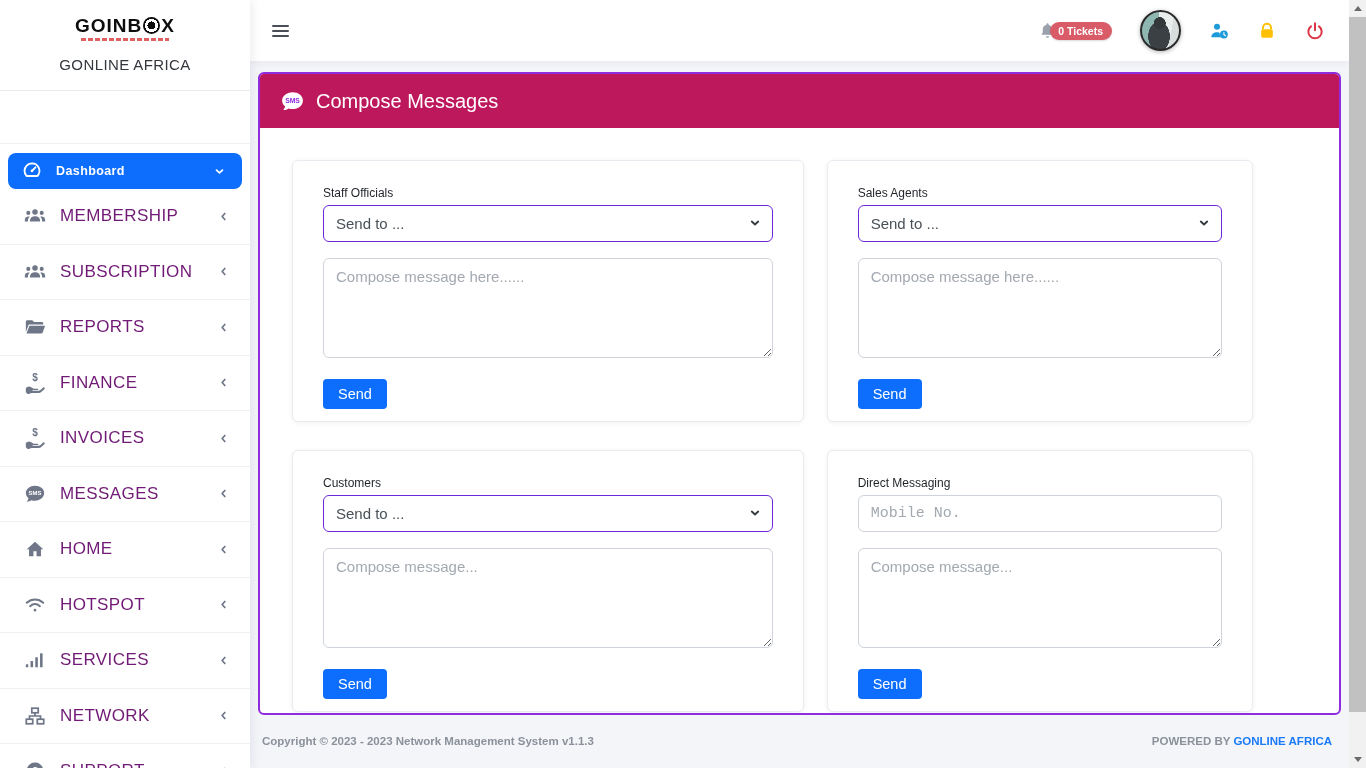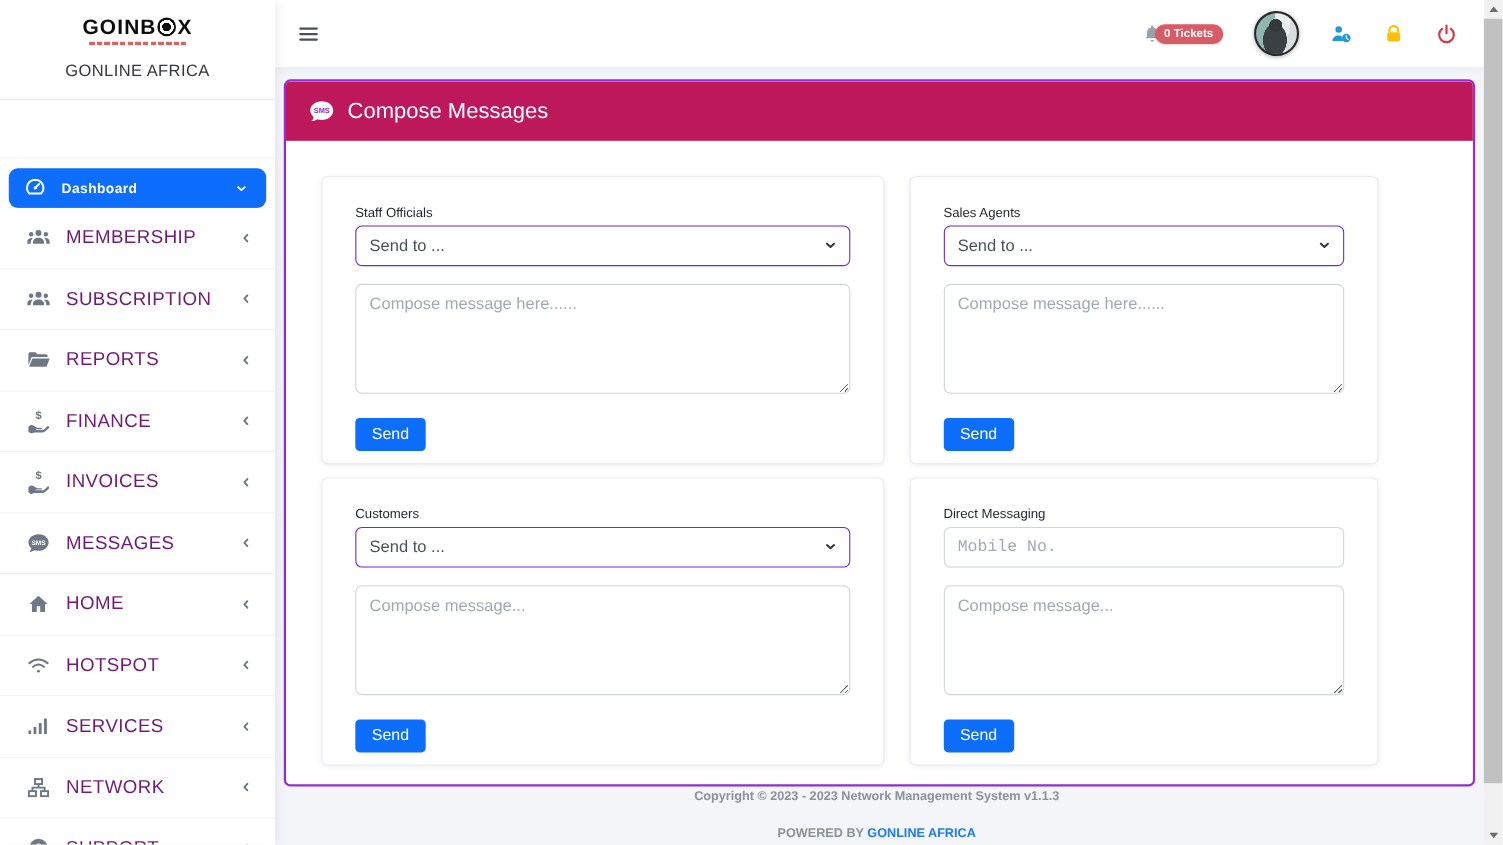--- a/index.html
+++ b/index.html
@@ -88,21 +88,21 @@
     border:2px solid #8f2ce0; border-radius:6px; overflow:hidden;
   }
   .panel-header {
     height:54px; background:#be185d; display:flex; align-items:center; gap:11px; padding:0 20px;
   }
   .panel-header .hdr-icon { color:#fff; --sms-text:#8f2ce0; }
   .panel-header .hdr-icon svg { width:25px; height:25px; }
   .panel-title { color:#fff; font-size:20px; font-weight:normal; }
   .panel-body {
     padding:32px 86px 18px 32px;
-    display:grid; grid-template-columns:1.2fr 1fr; gap:12px 23px;
+    display:grid; grid-template-columns:1.2fr 1fr; gap:28px 23px;
   }
   .msg-card {
     height:262px; background:#fff; border:1px solid #e9ebf0; border-radius:6px;
     box-shadow:0 1px 5px rgba(20,20,40,.06); padding:25px 30px;
   }
   .field-label { font-size:12px; color:#1f2329; margin-bottom:5px; }
   .select-wrap { position:relative; }
   .send-select {
     width:100%; height:37px; border:1px solid #6d28d9; border-radius:6px;
     font-family:"Liberation Sans", sans-serif; font-size:15px; color:#495057;
@@ -122,21 +122,21 @@
   .mobile-input::placeholder, .msg-textarea::placeholder { color:#a3a9b1; }
   .send-btn {
     margin-top:17px; background:#0d6efd; color:#fff; border:none; border-radius:4px;
     padding:7px 15px; font-size:14.5px; font-family:"Liberation Sans", sans-serif; cursor:pointer;
   }
 
   
   .footer {
     position:absolute; left:250px; right:17px; bottom:0; height:50px;
     display:flex; align-items:center; justify-content:space-between; padding:0 17px 4px 12px;
-    font-size:11.5px; font-weight:bold; color:#8b919b;flex-direction:column;
+    font-size:11.5px; font-weight:bold; color:#8b919b;
   }
   .footer a { color:#1a7af8; text-decoration:none; cursor:pointer; }
 
   
   .scrollbar { position:absolute; right:0; top:0; width:17px; height:768px; background:#f1f1f1; z-index:30; }
   .sb-btn { position:absolute; left:0; width:17px; height:17px; display:flex; align-items:center; justify-content:center; cursor:pointer; }
   .sb-btn.up { top:0; }
   .sb-btn.down { bottom:0; }
   .tri-up { width:0; height:0; border-left:4px solid transparent; border-right:4px solid transparent; border-bottom:5px solid #6b6b6b; }
   .tri-down { width:0; height:0; border-left:4px solid transparent; border-right:4px solid transparent; border-top:5px solid #6b6b6b; }

